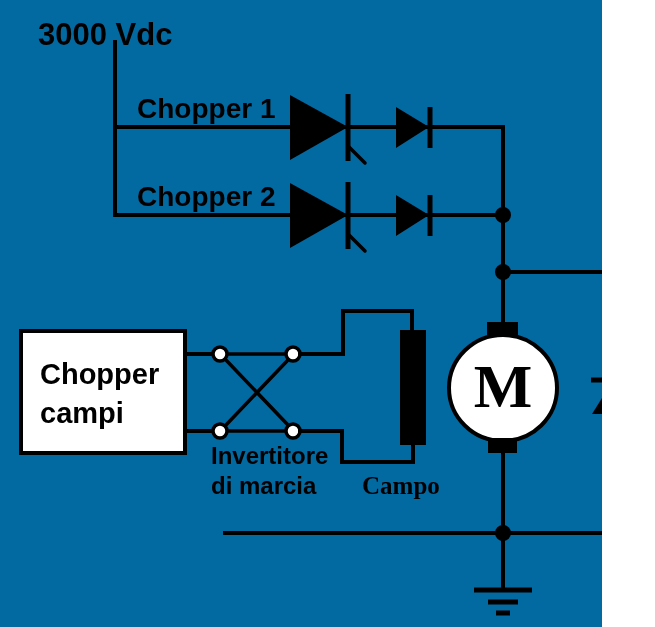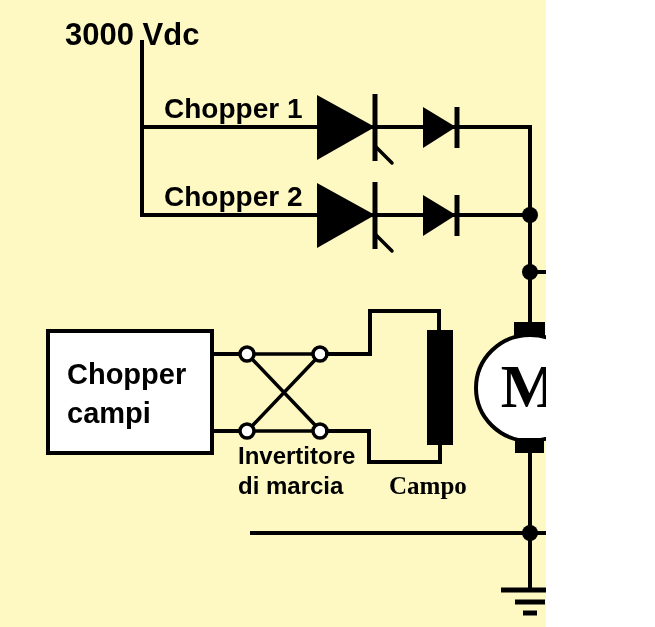--- a/index.html
+++ b/index.html
@@ -2,26 +2,25 @@
 <html><head>
 <meta charset="utf-8">
 <style>
   html, body {
     margin: 0;
     padding: 0;
     background: #ffffff;
   }
   .stage {
     position: relative;
-    width: 519px;
+    width: 602px;
     height: 627px;
-    background: #fef9c3;
+    background: #0369a1;
     font-family: "Liberation Sans", sans-serif;
     overflow: hidden;
-    padding-left: 27px;
   }
   svg { display: block; }
   .wire   { stroke: #000; stroke-width: 4; fill: none; stroke-linecap: square; }
   .thin   { stroke: #000; stroke-width: 3.5; fill: none; stroke-linecap: round; }
   .bar    { stroke: #000; stroke-width: 5; fill: none; stroke-linecap: butt; }
   .solid  { fill: #000; stroke: none; }
   .hollow { fill: #fff; stroke: #000; stroke-width: 3.5; }
   .boxline{ fill: #fff; stroke: #000; stroke-width: 4; }
   .lbl-sans   { font-family: "Liberation Sans", sans-serif; font-weight: bold; fill: #000; }
   .lbl-serif  { font-family: "Liberation Serif", serif;     font-weight: bold; fill: #000; }

